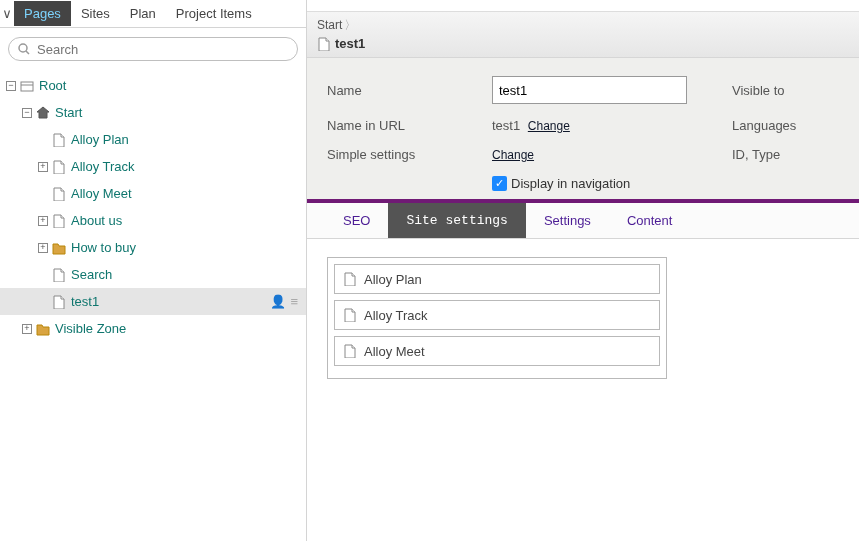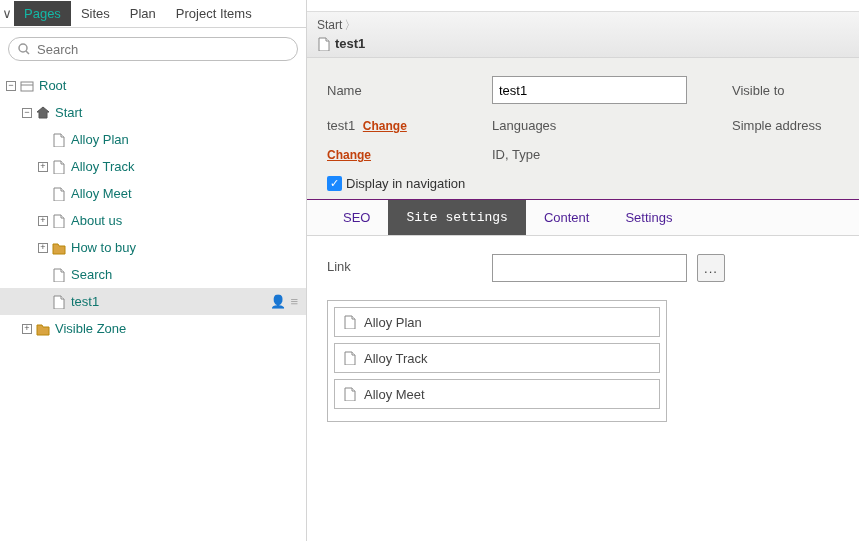--- a/index.html
+++ b/index.html
@@ -2,46 +2,46 @@
 <html><head>
 <meta charset="utf-8">
 <style>
 * { box-sizing: border-box; margin: 0; padding: 0; }
 body { font-family: Arial, Helvetica, sans-serif; font-size: 13px; color: #444; background: #fff; width: 859px; height: 541px; overflow: hidden; }
 .app { display: flex; height: 541px; }
 .sidebar { width: 307px; border-right: 1px solid #d4d4d4; display: flex; flex-direction: column; background: #fff; }
 .tabs-row { display: flex; align-items: center; height: 28px; border-bottom: 1px solid #d4d4d4; }
 .chev { width: 14px; text-align: center; color: #555; cursor: pointer; }
 .tab { padding: 5px 10px; color: #444; cursor: pointer; }
-.tab.active { background: #444; color: #14b8a6; text-align: center; }
+.tab.active { background: #444; color: #7dd3fc; text-align: center; }
 .search-row { padding: 9px 8px; }
 .search-box { display: flex; align-items: center; border: 1px solid #bfbfbf; border-radius: 12px; height: 24px; padding: 0 8px; background: #fff; }
 .search-box svg { flex-shrink: 0; }
 .search-box input { border: none; outline: none; flex: 1; margin-left: 6px; font-size: 13px; color: #999; background: transparent; }
 .tree { flex: 1; overflow-y: auto; padding-top: 2px; }
 .node-row { display: flex; align-items: center; height: 27px; cursor: pointer; position: relative; }
 .node-row.selected { background: #e5e5e5; }
 .expander { width: 10px; height: 10px; border: 1px solid #888; display: inline-flex; align-items: center; justify-content: center; font-size: 9px; line-height: 9px; margin-right: 4px; color: #555; background: #fff; }
 .expander-spacer { width: 10px; height: 10px; margin-right: 4px; display: inline-block; }
 .node-icon { width: 14px; height: 14px; margin-right: 5px; display: inline-flex; align-items: center; justify-content: center; }
 .node-label { color: #0f766e; }
 .node-actions { position: absolute; right: 8px; display: flex; gap: 4px; }
 .node-actions span { color: #aaa; cursor: pointer; }
 .main { flex: 1; display: flex; flex-direction: column; background: #fff; }
 .toolbar-row { height: 12px; background: #fff; border-bottom: 1px solid #ddd; }
 .breadcrumb { padding: 5px 10px 2px 10px; background: linear-gradient(#f5f5f5,#ededed); font-size: 12px; color: #555; }
 .breadcrumb .bc-sep { color: #999; margin: 0 2px; }
 .title-row { padding: 0 10px 6px 10px; background: linear-gradient(#ededed,#e6e6e6); border-bottom: 1px solid #d6d6d6; font-weight: bold; color: #333; display: flex; align-items: center; }
 .title-row .node-icon { margin-right: 4px; }
-.form-area { background: #efefed; padding: 18px 20px 8px 20px; border-bottom: 1px solid #701a75; }
+.form-area { background: #efefed; padding: 18px 20px 8px 20px; border-bottom: 4px solid #701a75; }
 .form-grid { display: grid; grid-template-columns: 165px 240px 1fr; row-gap: 14px; align-items: center; }
 .form-label { color: #555; }
 .text-input { height: 28px; border: 1px solid #999; background: #fff; padding: 0 6px; width: 195px; font-size: 13px; }
 .url-val { color: #555; }
-.link-change { color: #c2410c; text-decoration: underline; font-size: 12px; margin-left: 4px; cursor: pointer; font-weight: bold; }
+.link-change { color: #0f172a; text-decoration: underline; font-size: 12px; margin-left: 4px; cursor: pointer; }
 .check-row { display: flex; align-items: center; gap: 4px; color: #333; }
 .check-box { width: 15px; height: 15px; background: #1a88ff; display: inline-flex; align-items: center; justify-content: center; color: #fff; font-size: 11px; border-radius: 2px; }
 .editor-tabs { display: flex; background: #fbfbfb; border-bottom: 1px solid #d6d6d6; padding-left: 18px; }
 .etab { padding: 10px 18px; color: #4c1d95; cursor: pointer; position: relative; }
 .etab.active { background: #545454; color: #fff; font-family: Liberation Mono, monospace; }
 .etab.active::after { content: ""; position: absolute; bottom: -6px; left: 50%; margin-left: -6px; border: 6px solid transparent; border-top-color: #545454; }
 .content-area { padding: 18px 20px; }
 .field-row { display: flex; align-items: flex-start; margin-bottom: 18px; }
 .field-label { width: 165px; color: #555; padding-top: 5px; }
 .link-input { height: 28px; border: 1px solid #999; width: 195px; background: #fff; }
@@ -216,49 +216,45 @@
         </span>
       <span>test1</span>
     </div>
 
     <div class="form-area">
       <div class="form-grid">
         <div class="form-label">Name</div>
         <div><input class="text-input" value="test1" style=""></div>
         <div class="form-label">Visible to</div>
 
+        <div class="form-label">Name in URL</div>
         <div><span class="url-val">test1</span> <span class="link-change">Change</span></div>
         <div class="form-label">Languages</div>
 
-        <div class="form-label">Simple address</div>
+        <div class="form-label">Simple settings</div>
         <div><span class="link-change" style="margin-left:0">Change</span></div>
         <div class="form-label">ID, Type</div>
 
         <div></div>
         <div class="check-row">
           <span class="check-box">✓</span>
           <span>Display in navigation</span>
         </div>
         <div></div>
       </div>
     </div>
 
     <div class="editor-tabs" id="editor-tabs">
         <span class="etab">SEO</span>
         <span class="etab active">Site settings</span>
+        <span class="etab">Settings</span>
         <span class="etab">Content</span>
-        <span class="etab">Settings</span>
       </div>
 
     <div class="content-area">
-      <div class="field-row">
-        <div class="field-label">Link</div>
-        <input class="link-input" style="">
-        <span class="picker-btn">...</span>
-      </div>
       <div class="field-row">
         <div class="ca-box">
           <div id="ca-items">
               <div class="ca-item">
                 <span class="node-icon">
                   <svg width="14" height="14">
                     <use href="#page-ico"></use>
                   </svg>
                 </span>
                 <span class="lbl">Alloy Plan</span>

